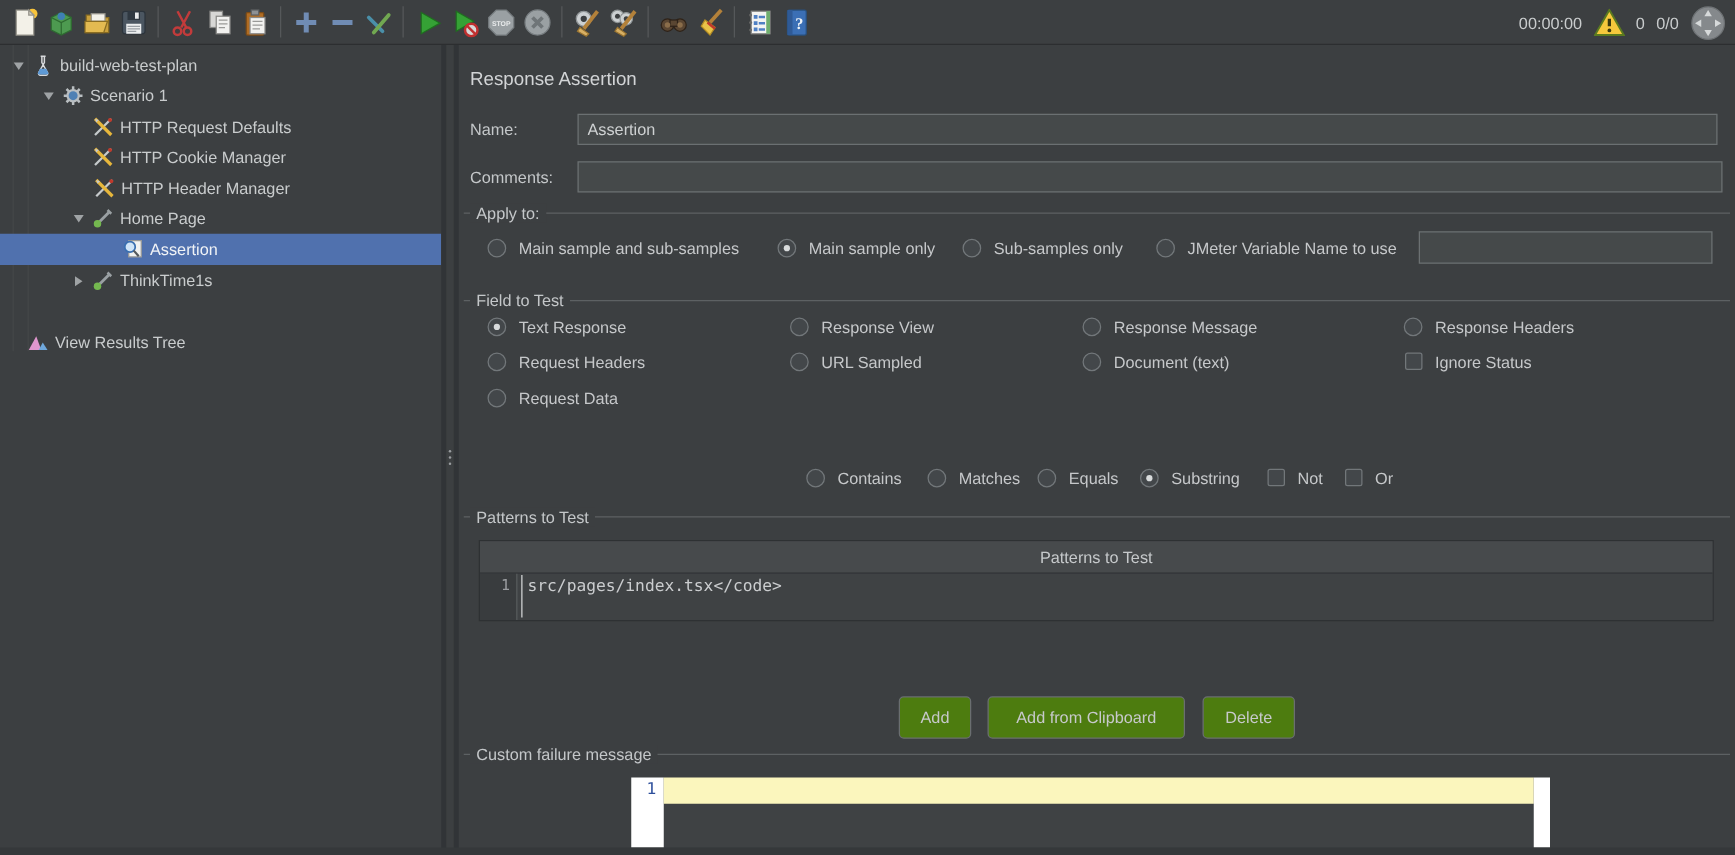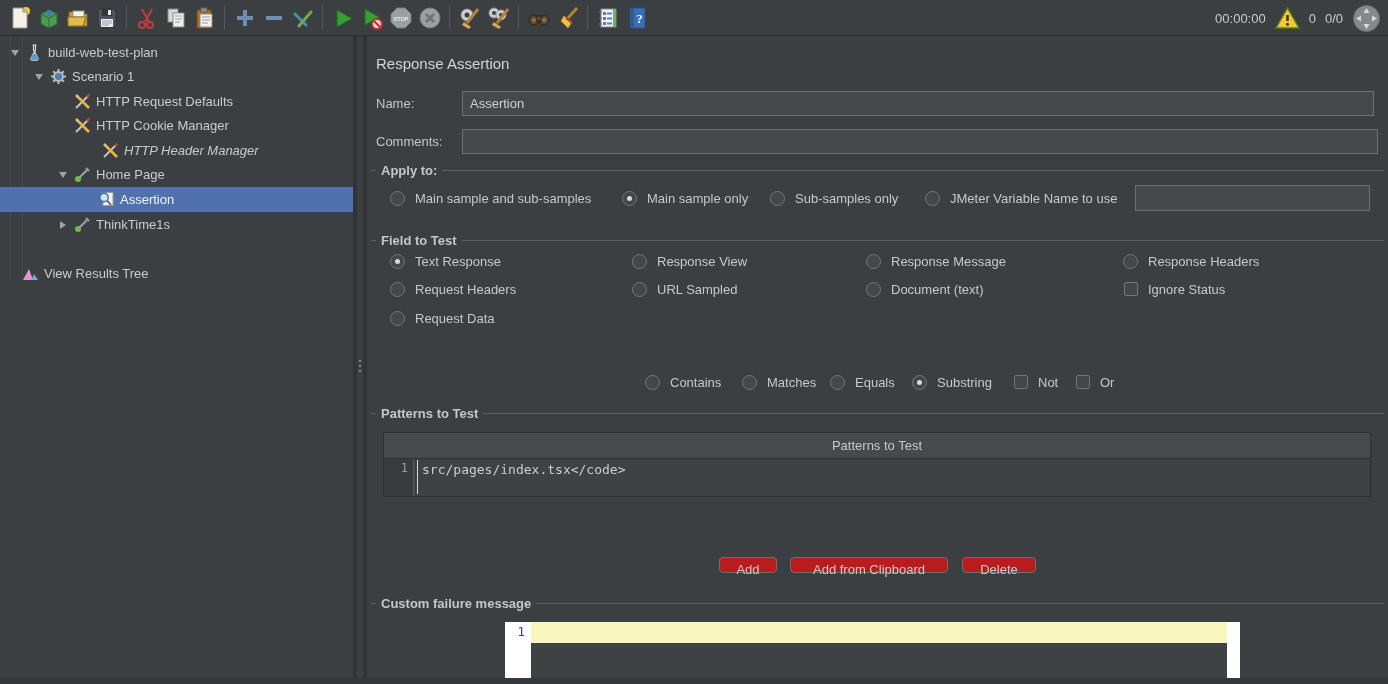--- a/index.html
+++ b/index.html
@@ -39,39 +39,39 @@
     box-shadow:0 5px 0 #9a9da0, 0 10px 0 #9a9da0; }
 
   
   #main { position:absolute; left:367px; top:36px; width:1021px; height:648px; }
   .panel-title { position:absolute; font-size:15px; color:#d2d4d6; }
   .flabel { position:absolute; color:#c4c7c9; line-height:16px; }
   .tfield {
     position:absolute; background:#45494a; border:1px solid #6b7072; color:#ced1d2;
     font-family:"Liberation Sans", sans-serif; font-size:13px; padding:0 7px; outline:none;
   }
-  .group { position:absolute; border-top:1px solid #5d6163;font-weight:bold; }
+  .group { position:absolute; border-top:1px solid #5d6163; }
   .group > .gtitle { position:absolute; left:5px; top:-8px; background:#3c3f41; padding:0 5px; color:#c4c7c9; line-height:15px; white-space:nowrap; }
 
   .opt { position:absolute; display:flex; align-items:center; gap:10px; height:18px; white-space:nowrap; }
   .rb { width:15px; height:15px; border-radius:50%; background:#43474a; border:1px solid #72777a; position:relative; flex:none; }
   .rb.sel::after { content:""; position:absolute; left:4px; top:4px; width:5px; height:5px; border-radius:50%; background:#d8dbdc; }
   .cb { width:14px; height:14px; border-radius:2px; background:#43474a; border:1px solid #72777a; flex:none; }
 
   
   #ptable { position:absolute; left:16px; top:396px; width:988px; height:65px; border:1px solid #2e3133; }
   #ptable .phead { height:26px; background:#474a4c; display:flex; align-items:center; justify-content:center; color:#c6c9cb; border-bottom:1px solid #2e3133; }
   #ptable .pbody { position:relative; height:37px; background:#3f4244; }
   #ptable .gutter { position:absolute; left:0; top:0; width:30px; height:37px; background:#393c3e; border-right:1px solid #595d5f; }
   #ptable .gnum { position:absolute; left:0; top:2px; width:24px; text-align:right; color:#9a9da0; font-family:"DejaVu Sans Mono", monospace; font-size:12px; }
   #ptable .caret { position:absolute; left:33px; top:1px; width:1px; height:34px; background:#d3d5d6; }
   #ptable .ptext { position:absolute; left:38px; top:3px; color:#cbcdcf; font-family:"DejaVu Sans Mono", monospace; font-size:13px; white-space:pre; }
 
   .btn {
-    position:absolute; height:16px; background:#b91c1c; border:1px solid #6a6e70; border-radius:4px;
+    position:absolute; height:34px; background:#4d7c0f; border:1px solid #6a6e70; border-radius:4px;
     color:#c7c9cb; font-family:"Liberation Sans", sans-serif; font-size:13px; text-align:center; line-height:24px;
   }
 
   
   #cfm-editor { position:absolute; left:138px; top:586px; width:735px; height:56px; background:#3f4244; }
   #cfm-editor .egutter { position:absolute; left:0; top:0; width:26px; height:56px; background:#ffffff; }
   #cfm-editor .enum { position:absolute; left:0; top:2px; width:20px; text-align:right; color:#2d4f9b; font-family:"DejaVu Sans Mono", monospace; font-size:13px; }
   #cfm-editor .eline { position:absolute; left:26px; top:0; width:696px; height:21px; background:#fbf6bd; }
   #cfm-editor .escroll { position:absolute; right:0; top:0; width:13px; height:56px; background:#ffffff; }
 
@@ -304,21 +304,21 @@
     <span class="expslot"></span>
     <svg class="ticon" viewBox="0 0 17 17">
         <path d="M2 15L15 2" stroke="#c6cacc" stroke-width="1.8"></path>
         <circle cx="14" cy="3" r="1.6" fill="#c0392b"></circle>
         <path d="M2 2l13 13" stroke="#e7b73c" stroke-width="2.6"></path>
         <path d="M2 2l3 1-2 2z" fill="#c6cacc"></path>
       </svg>
     <span class="tlabel">HTTP Cookie Manager</span>
   </div>
 
-  <div class="trow" style="top:102px;padding-left:80px;font-style:italic;">
+  <div class="trow" style="top:102px;padding-left:53px;">
     <span class="expslot"></span>
     <svg class="ticon" viewBox="0 0 17 17">
         <path d="M2 15L15 2" stroke="#c6cacc" stroke-width="1.8"></path>
         <circle cx="14" cy="3" r="1.6" fill="#c0392b"></circle>
         <path d="M2 2l13 13" stroke="#e7b73c" stroke-width="2.6"></path>
         <path d="M2 2l3 1-2 2z" fill="#c6cacc"></path>
       </svg>
     <span class="tlabel">HTTP Header Manager</span>
   </div>
 

